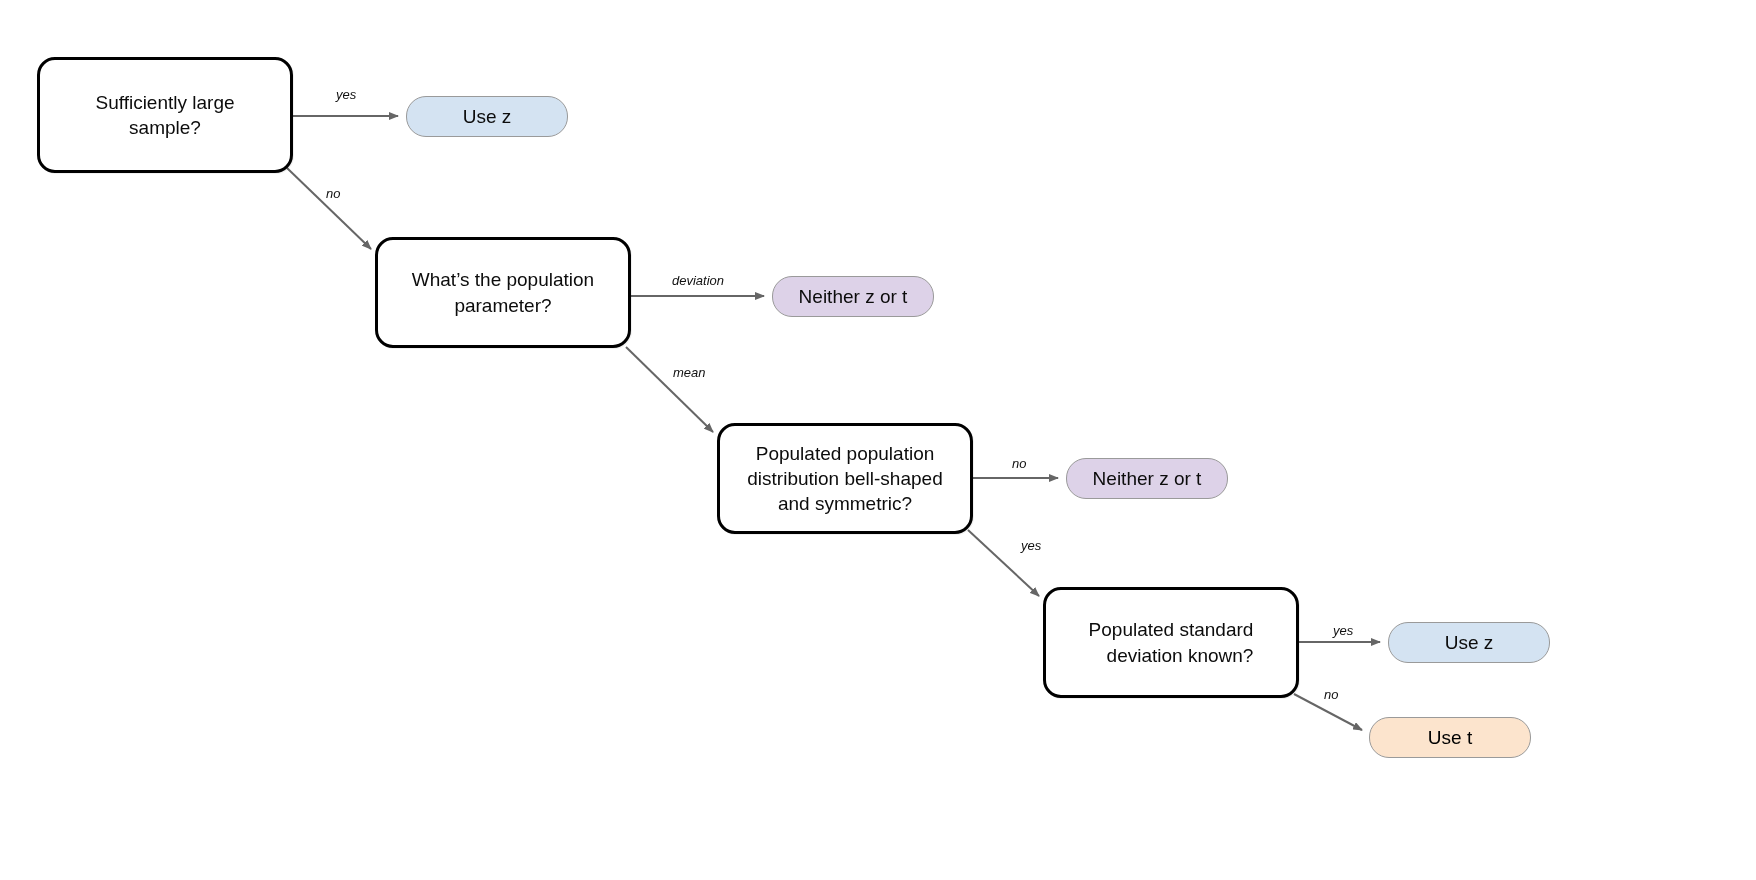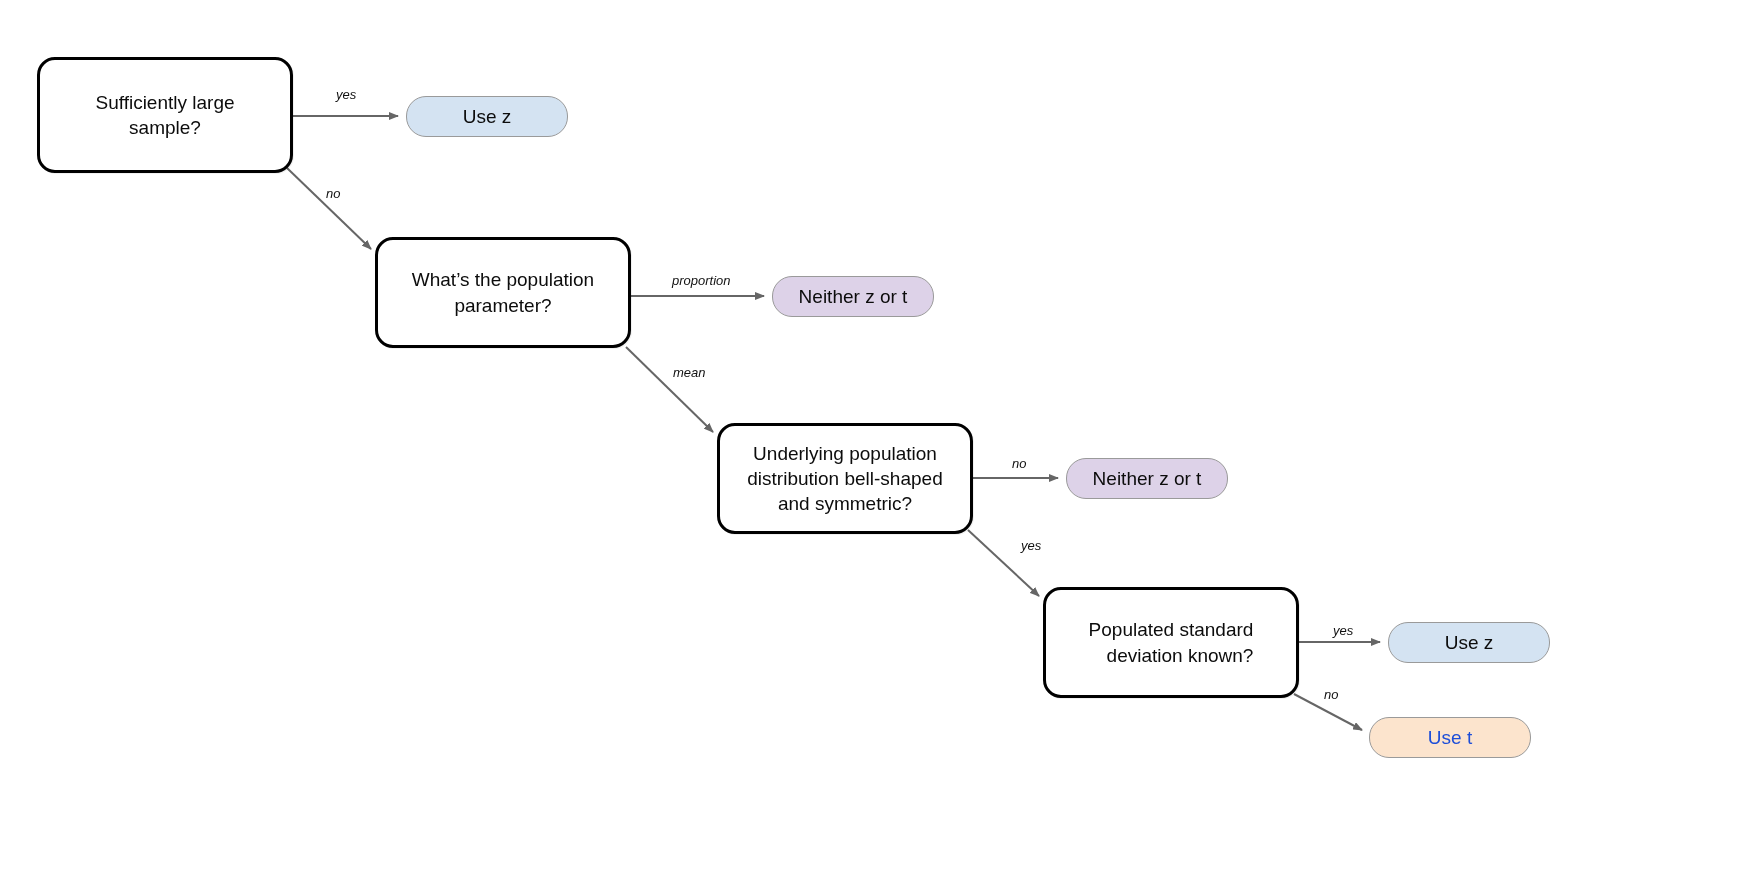--- a/index.html
+++ b/index.html
@@ -65,32 +65,32 @@
         <path d="M 1294 694 L 1362 730" fill="none" stroke="#666666" stroke-width="2" marker-end="url(#arrowhead)"></path>
       </g>
   </svg>
   <div id="node-layer">
       <div class="node decision" style="left: 37px; top: 57px; width: 256px; height: 116px; background: rgb(255, 255, 255); border-color: rgb(0, 0, 0); color: rgb(12, 12, 12);">Sufficiently large
 sample?</div>
       <div class="node terminal" style="left: 406px; top: 96px; width: 162px; height: 41px; background: rgb(212, 227, 242); border-color: rgb(154, 154, 154); color: rgb(12, 12, 12);">Use z</div>
       <div class="node decision" style="left: 375px; top: 237px; width: 256px; height: 111px; background: rgb(255, 255, 255); border-color: rgb(0, 0, 0); color: rgb(12, 12, 12);">What’s the population
 parameter?</div>
       <div class="node terminal" style="left: 772px; top: 276px; width: 162px; height: 41px; background: rgb(221, 210, 232); border-color: rgb(154, 154, 154); color: rgb(12, 12, 12);">Neither z or t</div>
-      <div class="node decision" style="left: 717px; top: 423px; width: 256px; height: 111px; background: rgb(255, 255, 255); border-color: rgb(0, 0, 0); color: rgb(12, 12, 12);">Underlying population
+      <div class="node decision" style="left: 717px; top: 423px; width: 256px; height: 111px; background: rgb(255, 255, 255); border-color: rgb(0, 0, 0); color: rgb(12, 12, 12);">Populated population
 distribution bell-shaped
 and symmetric?</div>
       <div class="node terminal" style="left: 1066px; top: 458px; width: 162px; height: 41px; background: rgb(221, 210, 232); border-color: rgb(154, 154, 154); color: rgb(12, 12, 12);">Neither z or t</div>
       <div class="node decision" style="left: 1043px; top: 587px; width: 256px; height: 111px; background: rgb(255, 255, 255); border-color: rgb(0, 0, 0); color: rgb(12, 12, 12); text-align: right;">Populated standard
 deviation known?</div>
       <div class="node terminal" style="left: 1388px; top: 622px; width: 162px; height: 41px; background: rgb(212, 227, 242); border-color: rgb(154, 154, 154); color: rgb(12, 12, 12);">Use z</div>
-      <div class="node terminal" style="left: 1369px; top: 717px; width: 162px; height: 41px; background: rgb(252, 228, 205); border-color: rgb(154, 154, 154); color: #1d4ed8;">Use t</div>
+      <div class="node terminal" style="left: 1369px; top: 717px; width: 162px; height: 41px; background: rgb(252, 228, 205); border-color: rgb(154, 154, 154); color: #000000;">Use t</div>
     </div>
   <div id="label-layer">
       <div class="edge-label" style="left: 336px; top: 87px;">yes</div>
       <div class="edge-label" style="left: 326px; top: 186px;">no</div>
-      <div class="edge-label" style="left: 672px; top: 273px;">proportion</div>
+      <div class="edge-label" style="left: 672px; top: 273px;">deviation</div>
       <div class="edge-label" style="left: 673px; top: 365px; text-align: right;">mean</div>
       <div class="edge-label" style="left: 1012px; top: 456px;">no</div>
       <div class="edge-label" style="left: 1021px; top: 538px;">yes</div>
       <div class="edge-label" style="left: 1333px; top: 623px;">yes</div>
       <div class="edge-label" style="left: 1324px; top: 687px;">no</div>
     </div>
 </div>
 
 </body></html>

